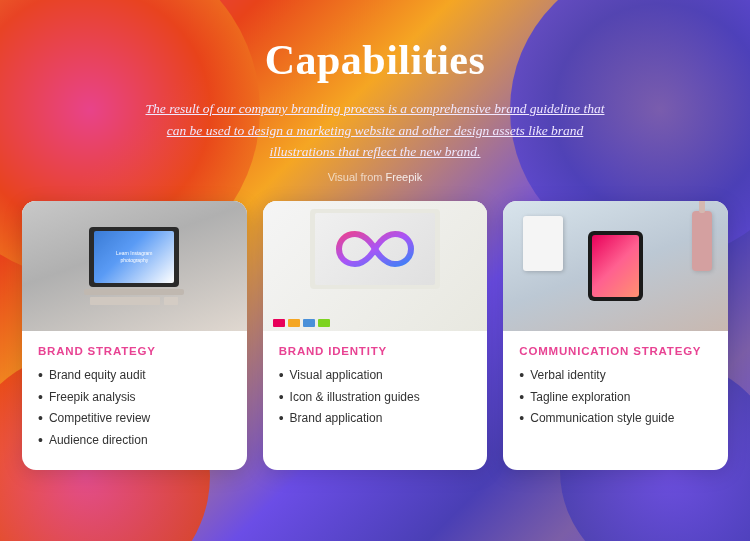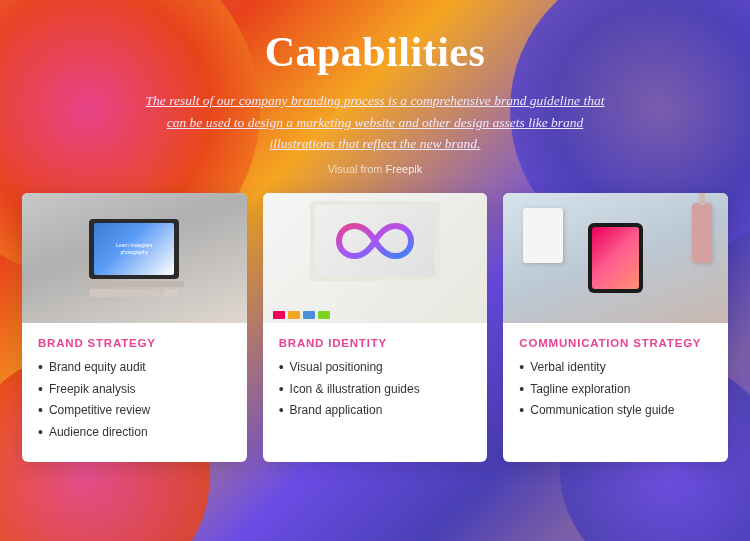--- a/index.html
+++ b/index.html
@@ -67,21 +67,21 @@
       z-index: 1;
       opacity: 0.85;
     }
 
     .content {
       position: relative;
       z-index: 2;
       display: flex;
       flex-direction: column;
       align-items: center;
-      padding-top: 28px;
+      padding-top: 36px;
     }
 
     .title {
       font-family: Georgia, serif;
       font-size: 42px;
       font-weight: bold;
       color: #ffffff;
       text-align: center;
       margin-bottom: 14px;
       letter-spacing: 0.5px;
@@ -118,21 +118,21 @@
 
     .cards-row {
       display: flex;
       gap: 16px;
       padding: 0 22px;
       width: 100%;
     }
 
     .card {
       background: #ffffff;
-      border-radius: 6px;
+      border-radius: 14px;
       flex: 1;
       overflow: hidden;
       box-shadow: 0 4px 20px rgba(0,0,0,0.15);
     }
 
     .card-image {
       width: 100%;
       height: 130px;
       overflow: hidden;
       background: #ddd;
@@ -366,21 +366,21 @@
               <div style="width:12px;height:8px;background:#4a90d9;border-radius:1px;"></div>
               <div style="width:12px;height:8px;background:#7ed321;border-radius:1px;"></div>
             </div>
           </div>
         </div>
       </div>
       <div class="card-body">
         <div class="card-category cat-identity">BRAND IDENTITY</div>
         <ul class="card-list">
           <li>
-              <span>Visual positioning</span>
+              <span>Visual application</span>
             </li>
           <li>
               <span>Icon &amp; illustration guides</span>
             </li>
           <li>
               <span>Brand application</span>
             </li>
         </ul>
       </div>
     </div>

